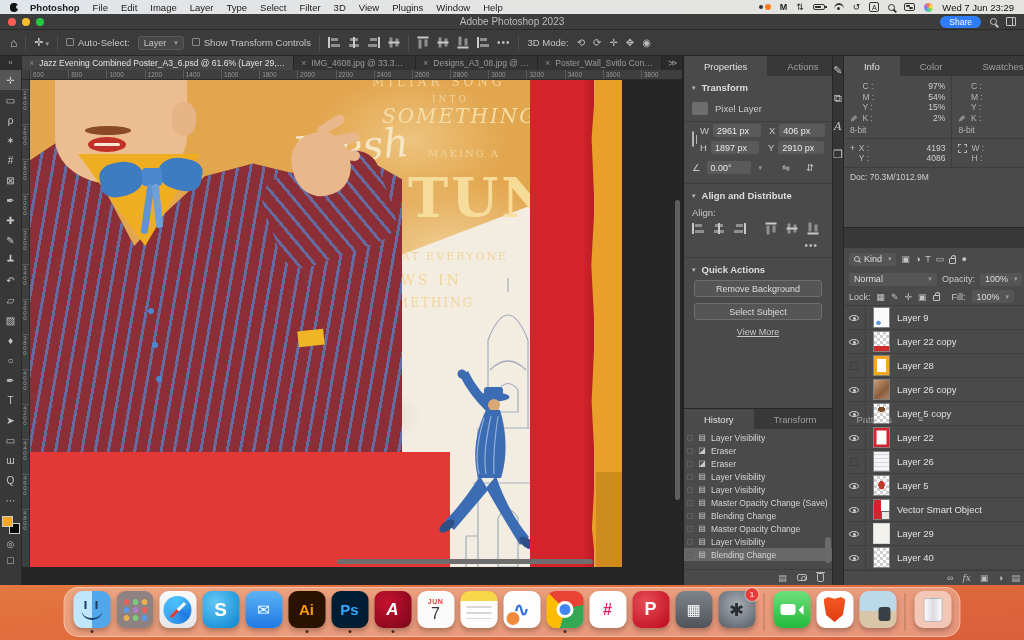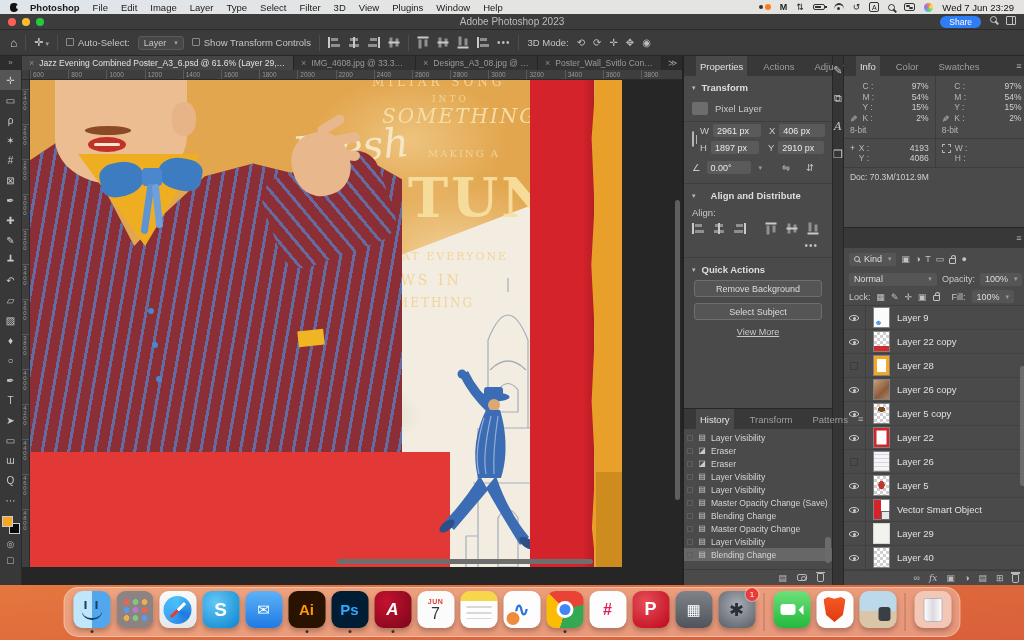--- a/index.html
+++ b/index.html
@@ -30,21 +30,21 @@
   .cc-ic::before{content:'';position:absolute;left:1px;top:1px;width:4px;height:2px;border-radius:2px;background:#333;}
   .cc-ic::after{content:'';position:absolute;right:1px;bottom:1px;width:4px;height:2px;border-radius:2px;background:#333;}
   .cwheel{width:9px;height:9px;border-radius:50%;background:conic-gradient(#e84,#fd5,#6d5,#5ae,#a6e,#e84);}
   .clock{font-size:9.5px;color:#111;}
   
   .window{position:absolute;top:14px;left:0;width:1024px;height:571px;background:#323232;z-index:10;}
   .titlebar{height:16px;background:#3c3c3c;border-bottom:1px solid #2a2a2a;position:relative;display:flex;align-items:center;padding:0 8px;}
   .tl{width:8px;height:8px;border-radius:50%;margin-right:6px;}
   .tl.r{background:#ff5f57}.tl.y{background:#febc2e}.tl.g{background:#28c840}
   .win-title{position:absolute;left:0;right:0;text-align:center;font-size:10px;color:#bcbcbc;pointer-events:none;}
-  .tb-right{margin-left:auto;display:flex;gap:9px;z-index:2;}
+  .tb-right{margin-left:auto;display:flex;align-items:center;gap:9px;z-index:2;}
   .share-btn{background:#2e7cf6;color:#fff;font-size:8.5px;padding:1px 9px;border-radius:8px;}
   .tb-mag{width:7px;height:7px;border:1.4px solid #c5c5c5;border-radius:50%;position:relative;}
   .tb-mag::after{content:'';position:absolute;right:-3px;bottom:-2px;width:4px;height:1.5px;background:#c5c5c5;transform:rotate(45deg);}
   .ws-ic{width:10px;height:9px;border:1px solid #c5c5c5;border-radius:1px;position:relative;}
   .ws-ic::before{content:'';position:absolute;top:0;bottom:0;right:2px;width:1px;background:#c5c5c5;}
   
   .optionsbar{height:26px;background:#3b3b3b;border-bottom:1px solid #272727;display:flex;align-items:center;gap:8px;padding:0 10px;font-size:9.5px;color:#c6c6c6;}
   .os-sep{width:1px;height:16px;background:#4d4d4d;}
   .home-ic{font-size:12px;color:#c9c9c9;}
   .move-ic{font-size:11px;color:#dadada;}
@@ -151,21 +151,21 @@
   .pcol1{width:148px;display:flex;flex-direction:column;gap:1px;}
   .pstrip{width:23px;background:#353535;display:flex;flex-direction:column;align-items:center;padding-top:8px;gap:15px;}
   .pstrip .ps-ic{color:#c5c5c5;font-size:11px;}
   .pcol2{flex:1;display:flex;flex-direction:column;gap:1px;}
   .panel{background:#4a4a4a;display:flex;flex-direction:column;min-height:0;}
   .p-props{height:352px;}
   .p-hist{flex:1;}
   .p-info{height:171px;}
   .p-layers{flex:1;}
   .ptabs{height:20px;background:#383838;display:flex;align-items:stretch;font-size:9.5px;color:#9f9f9f;flex:none;}
-  .ptab{padding:0 4px;display:flex;align-items:center;margin-left:12px;}
+  .ptab{padding:0 20px;display:flex;align-items:center;}
   .ptab.active{background:#4a4a4a;color:#e2e2e2;}
   .pburger{margin-left:auto;padding:0 6px;color:#b5b5b5;font-size:9px;line-height:20px;}
   .prow{display:flex;align-items:center;font-size:9.5px;color:#c9c9c9;}
   .psec-title{font-weight:bold;color:#dedede;font-size:9.5px;}
   .pdiv{height:1px;background:#3e3e3e;margin:4px 0;}
   .pfield{background:#5a5a5a;border-radius:2px;font-size:9px;color:#e9e9e9;padding:1.5px 4px;}
   .qa-btn{background:#555;border:1px solid #6e6e6e;border-radius:3px;font-size:9px;color:#ddd;text-align:center;padding:2.5px 0;margin:3px 10px;}
   .view-more{color:#c9c9c9;text-decoration:underline;font-size:9px;text-align:center;margin-top:4px;}
   .chain{width:8px;height:16px;border:1px solid #b5b5b5;border-radius:4px;position:relative;}
   .chain::after{content:'';position:absolute;left:2.5px;top:3px;width:1px;height:9px;background:#b5b5b5;}
@@ -635,21 +635,21 @@
               </div>
             </div>
             <div class="prow" style="padding:5px 8px;gap:6px">
               <span>∠</span>
               <span class="pfield" style="width:44px">0.00°</span>
               <span class="caret">▾</span>
               <span style="margin-left:14px;color:#c5c5c5">⇋</span>
               <span style="margin-left:10px;color:#c5c5c5">⇵</span>
             </div>
             <div class="pdiv"></div>
-            <div class="prow" style="padding:2px 8px;gap:15px">
+            <div class="prow" style="padding:2px 8px;gap:6px">
               <span style="font-size:7px;color:#bbb">▾</span>
               <span class="psec-title">Align and Distribute</span>
             </div>
             <div class="prow" style="padding:4px 8px 1px">Align:</div>
             <div class="prow" style="padding:4px 8px;gap:9px">
               <span class="al-ico al-l"></span>
               <span class="al-ico al-c"></span>
               <span class="al-ico al-r"></span>
               <span class="al-ico al-l al-v" style="margin-left:10px"></span>
               <span class="al-ico al-c al-v"></span>

